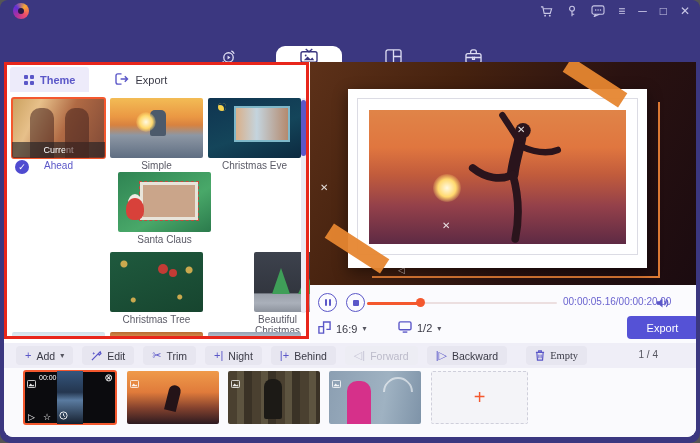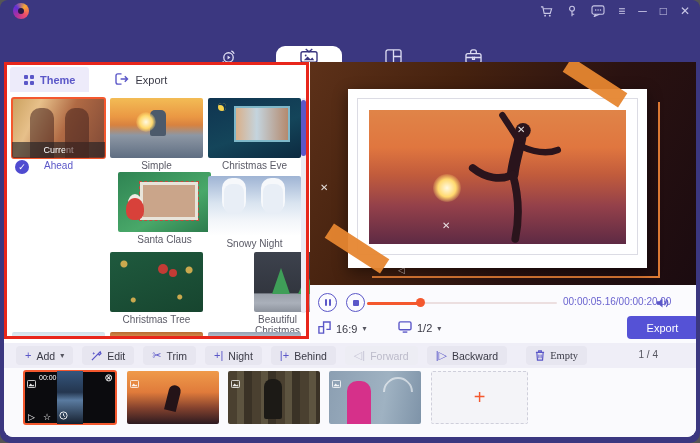--- a/index.html
+++ b/index.html
@@ -279,24 +279,20 @@
           <div class="tthumb t-simple">
               <div class="sun" style="left:26px; top:14px; width:20px; height:20px;"></div>
             </div>
           <div class="tname">Simple</div>
         </div>
 
         <div class="tcell" style="left:106px; top:76px;margin-left:8px;">
           <div class="tthumb t-santa"></div>
           <div class="tname">Santa Claus</div>
         </div>
-        <div class="tcell" style="left:204px; top:80px;">
-          <div class="tthumb t-snowy"></div>
-          <div class="tname">Snowy Night</div>
-        </div>
 
         <div class="tcell" style="left:106px; top:156px;">
           <div class="tthumb t-tree"></div>
           <div class="tname">Christmas Tree</div>
         </div>
         <div class="tcell" style="left:204px; top:156px;padding-left:46px;">
           <div class="tthumb t-beaut"></div>
           <div class="tname">Beautiful Christmas</div>
         </div>
 

